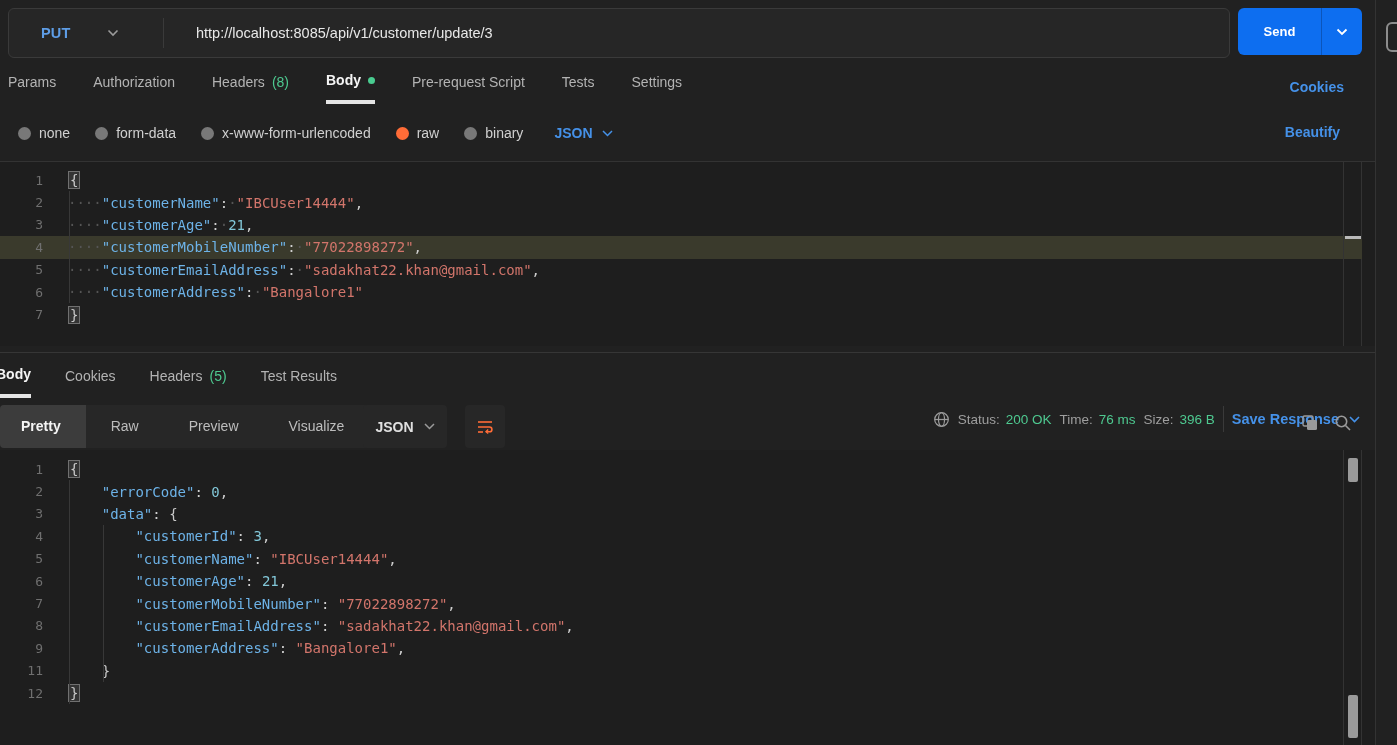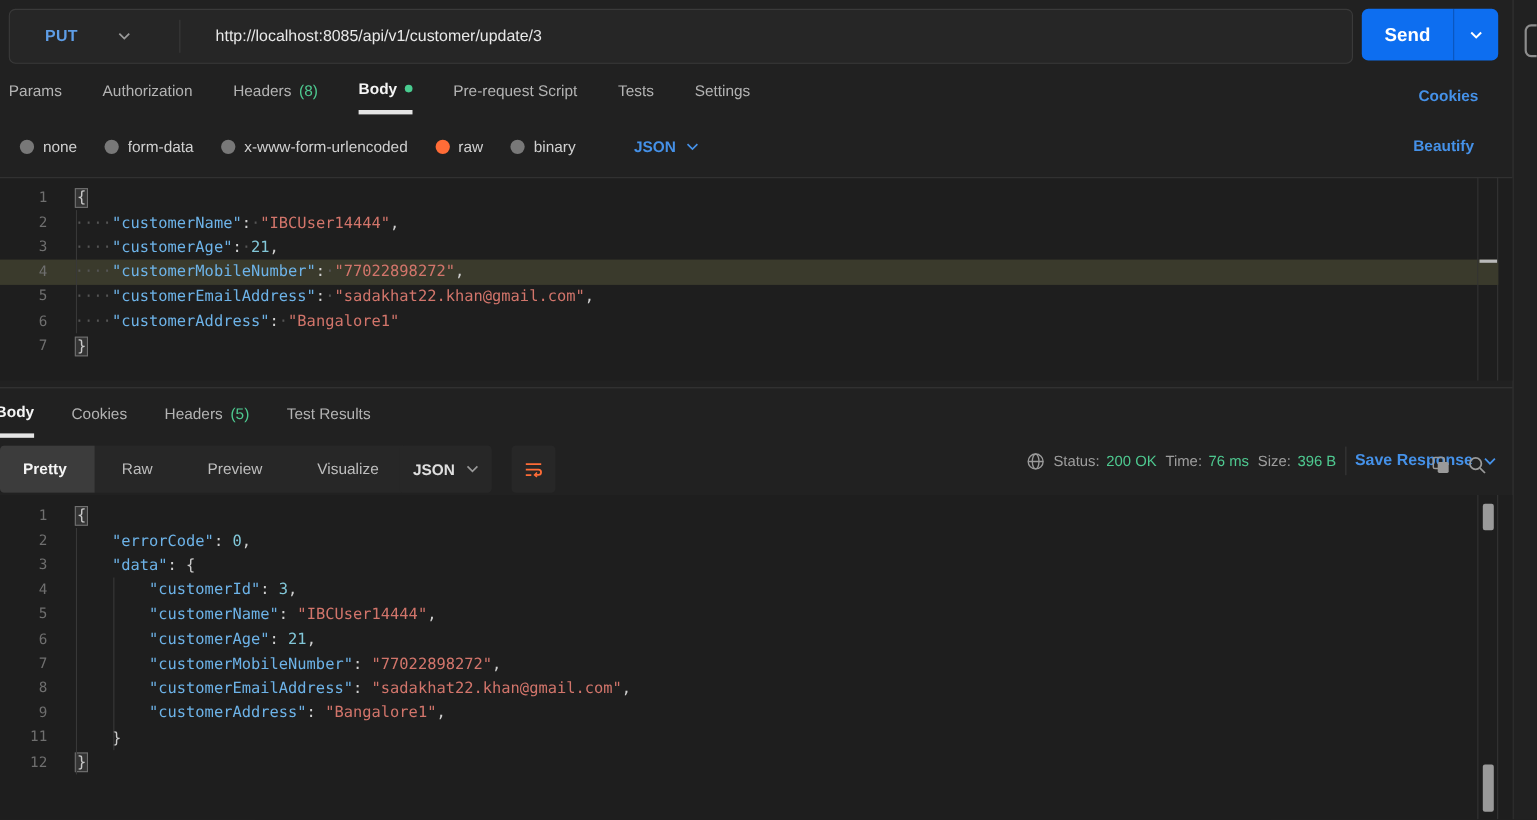--- a/index.html
+++ b/index.html
@@ -14,39 +14,39 @@
   .url-box { left:8px; top:8px; width:1222px; height:50px; background:#262626;
     border:1px solid #3a3a3a; border-radius:6px; display:flex; align-items:center; }
   .method-area { display:flex; align-items:center; width:154px; padding-left:32px; cursor:pointer; }
   .method-label { color:#5e9de6; font-weight:700; font-size:14.5px; letter-spacing:.2px; }
   .method-caret { margin-left:36px; color:#9a9a9a; display:flex; }
   .method-sep { width:1px; height:30px; background:#3a3a3a; }
   .url-text { padding-left:32px; color:#e8e8e8; font-size:14.5px; }
 
   .send-btn { left:1238px; top:8px; width:124px; height:47px; background:#0d6ef0;
     border-radius:6px; display:flex; overflow:hidden; }
-  .send-main { width:83px; color:#fff; font-weight:600; font-size:17px; line-height:47px;
+  .send-main { width:83px; color:#fff; font-weight:600; font-size:13px; line-height:47px;
     text-align:center; cursor:pointer; }
   .send-sep { width:1px; height:47px; background:rgba(10,40,90,.35); }
   .send-caret { flex:1; display:flex; align-items:center; justify-content:center; color:#fff; cursor:pointer; }
 
   .right-rail { left:1375px; top:0; width:22px; height:745px; background:#212121; border-left:1px solid #333; }
   .partial-icon { left:1386px; top:22px; width:18px; height:30px; border:2px solid #8d8d8d; border-radius:6px; }
 
   
   .req-tabs { left:8px; top:72px; display:flex; gap:37px; height:32px; }
   .tab { color:#b3b3b3; font-size:14px; display:flex; align-items:center; gap:7px;
     padding-bottom:12px; cursor:pointer; white-space:nowrap; }
   .tab.active { color:#f5f5f5; font-weight:700; border-bottom:4px solid #e5e5e5; }
   .tab .badge { color:#4ec990; }
   .tab .dot { width:7px; height:7px; border-radius:50%; background:#49cc90; }
   .cookies-link { top:79px; right:53px; color:#4591e8; font-weight:600; font-size:14px; cursor:pointer; }
 
   
-  .modes { left:18px; top:121px; display:flex; align-items:center; gap:41px; height:24px; }
+  .modes { left:18px; top:121px; display:flex; align-items:center; gap:19px; height:24px; }
   .mode { display:flex; align-items:center; gap:8px; color:#d0d0d0; font-size:14px; cursor:pointer; }
   .radio { width:13px; height:13px; border-radius:50%; background:#787878; }
   .mode.selected .radio { background:#ff6c37; }
   .format-dd { display:flex; align-items:center; gap:9px; color:#4591e8; font-weight:600; cursor:pointer; margin-left:12px; }
   .beautify { top:124px; right:57px; color:#4591e8; font-weight:600; font-size:14px; cursor:pointer; }
 
   
   .editor { left:0; width:1375px; background:#1e1e1e;
     font-family:"DejaVu Sans Mono", monospace; font-size:14px; }
   #req-editor { top:161px; height:185px; border-top:1px solid #333; padding-top:7px; }

